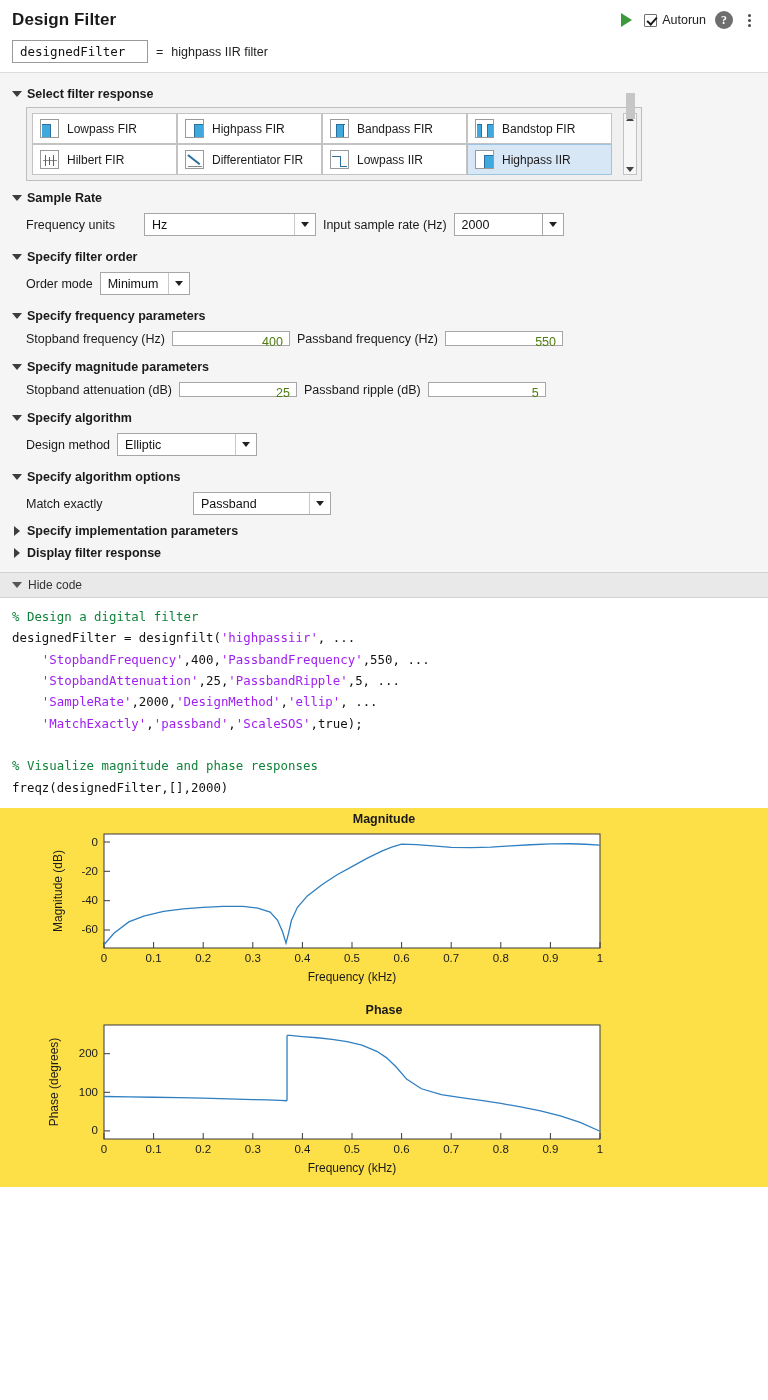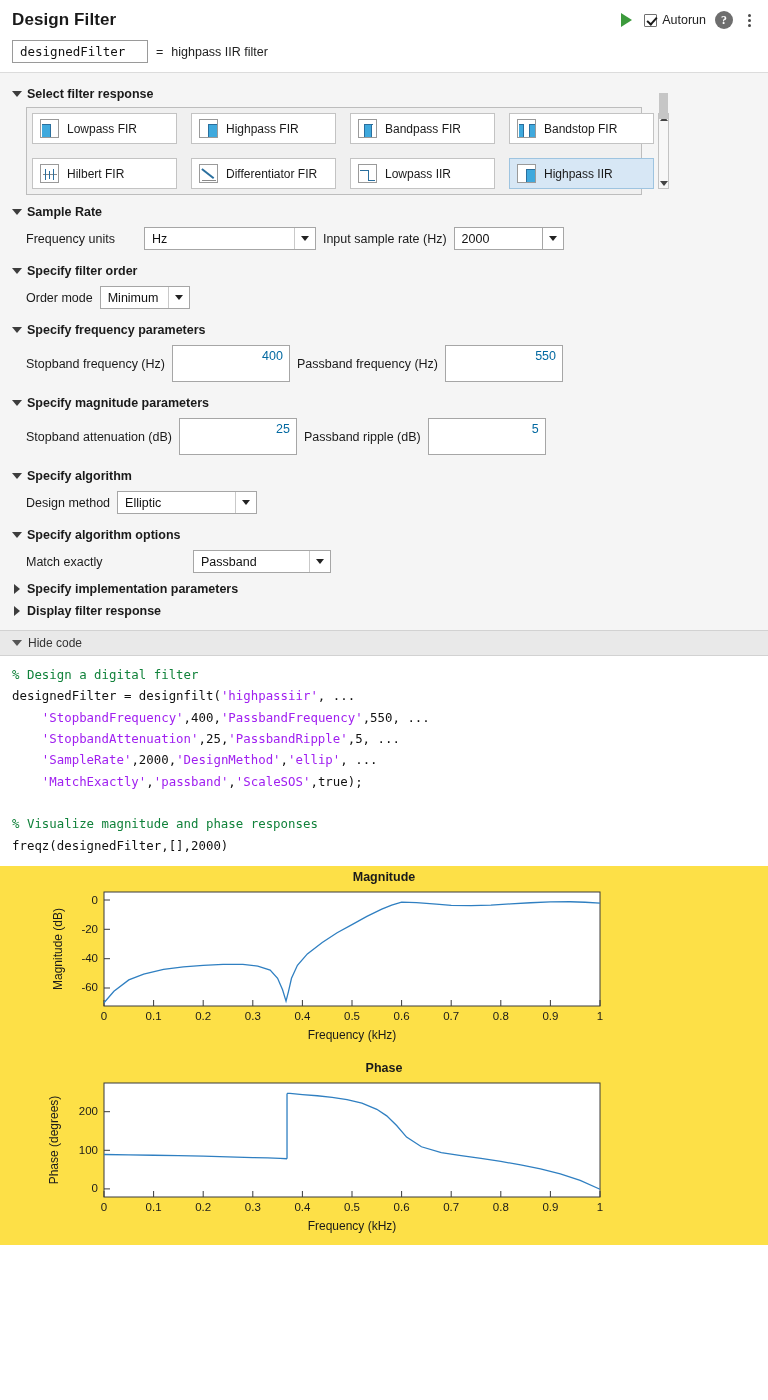--- a/index.html
+++ b/index.html
@@ -154,41 +154,41 @@
     content: "";
     border-left: 4px solid transparent;
     border-right: 4px solid transparent;
     border-top: 5px solid #222;
   }
   .dd.plain .dd-btn { border-left: 1px solid #a6a6a6; background: #fff; }
 
   .num {
     border: 1px solid #a6a6a6;
     background: #fff;
-    height: 37px;
+    height: 15px;
     text-align: right;
     padding: 0 6px;
     font-size: 12.5px;
-    color: #0369a1;
+    color: #4d7c0f;
     line-height: 21px;
   }
 
   
   .gallery {
     margin: 2px 12px 4px 26px;
     border: 1px solid #bdbdbd;
     background: #f0f0f0;
     width: 616px;
     display: flex;
     padding: 5px 4px 5px 5px;
   }
   .gallery-grid {
     display: grid;
     grid-template-columns: repeat(4, 145px);
-    gap: 14px;
+    gap: 0;
     flex: 1;
   }
   .fcard {
     height: 31px;
     border: 1px solid #c3c3c3;
     background: #ffffff;
     display: flex;
     align-items: center;
     gap: 8px;
     padding-left: 7px;

